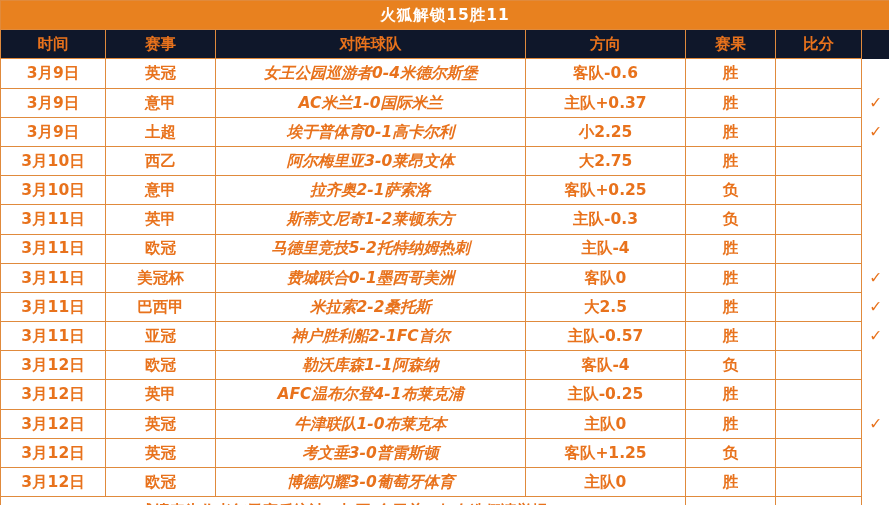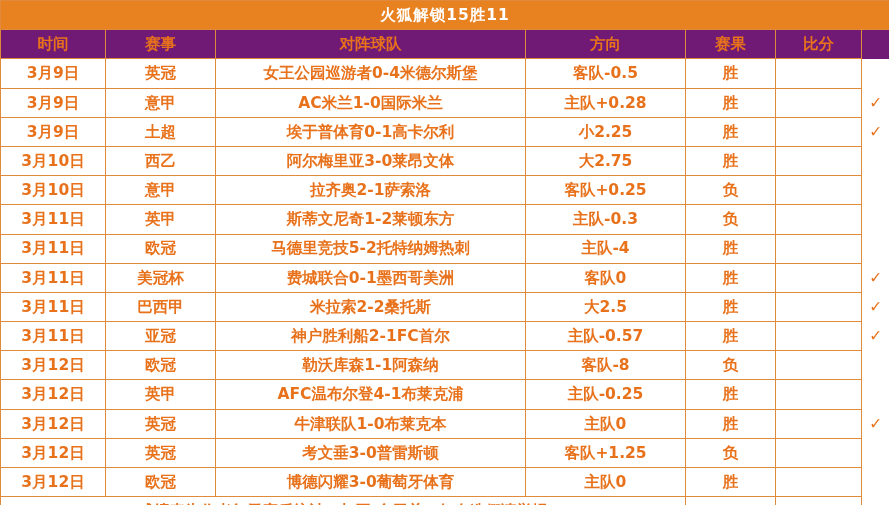--- a/index.html
+++ b/index.html
@@ -40,32 +40,32 @@
     font-weight:bold;
     height:40px;
     border:1px solid #e08a3c;
     letter-spacing:1px;
   }
   
   .hdr td{
     height:29px;
     font-size:16.5px;
     color:#e8721c;
-    background:#701a75;
+    background:#0f172a;
   }
   
   .c-time{width:105px;}
   .c-league{width:110px;}
   .c-match{width:310px;}
   .c-dir{width:160px;}
   .c-res{width:90px;}
   .c-score{width:86px;}
   .c-extra{width:28px;}
 
-  td.match{font-size:17px;}
+  td.match{font-size:17px;font-style:italic;}
   td.dir{font-size:16px;}
   td.res{font-size:16px;}
   .tick{
     color:#d9534f;
     font-size:19px;
     font-weight:bold;
   }
   .footer-row td{
     height:30px;
     text-align:left;
@@ -102,30 +102,30 @@
         <td>方向</td>
         <td>赛果</td>
         <td>比分</td>
         <td class="noborder"></td>
       </tr>
 
       <tr>
         <td>3月9日</td>
         <td>英冠</td>
         <td class="match">女王公园巡游者0-4米德尔斯堡</td>
-        <td class="dir">客队-0.5</td>
+        <td class="dir">客队-0.6</td>
         <td class="res">胜</td>
         <td></td>
         <td class="tick noborder"></td>
       </tr>
       <tr>
         <td>3月9日</td>
         <td>意甲</td>
         <td class="match">AC米兰1-0国际米兰</td>
-        <td class="dir">主队+0.28</td>
+        <td class="dir">主队+0.37</td>
         <td class="res">胜</td>
         <td></td>
         <td class="tick noborder">✓</td>
       </tr>
       <tr>
         <td>3月9日</td>
         <td>土超</td>
         <td class="match">埃于普体育0-1高卡尔利</td>
         <td class="dir">小2.25</td>
         <td class="res">胜</td>
@@ -192,21 +192,21 @@
         <td class="match">神户胜利船2-1FC首尔</td>
         <td class="dir">主队-0.57</td>
         <td class="res">胜</td>
         <td></td>
         <td class="tick noborder">✓</td>
       </tr>
       <tr>
         <td>3月12日</td>
         <td>欧冠</td>
         <td class="match">勒沃库森1-1阿森纳</td>
-        <td class="dir">客队-8</td>
+        <td class="dir">客队-4</td>
         <td class="res">负</td>
         <td></td>
         <td class="tick noborder"></td>
       </tr>
       <tr>
         <td>3月12日</td>
         <td>英甲</td>
         <td class="match">AFC温布尔登4-1布莱克浦</td>
         <td class="dir">主队-0.25</td>
         <td class="res">胜</td>

